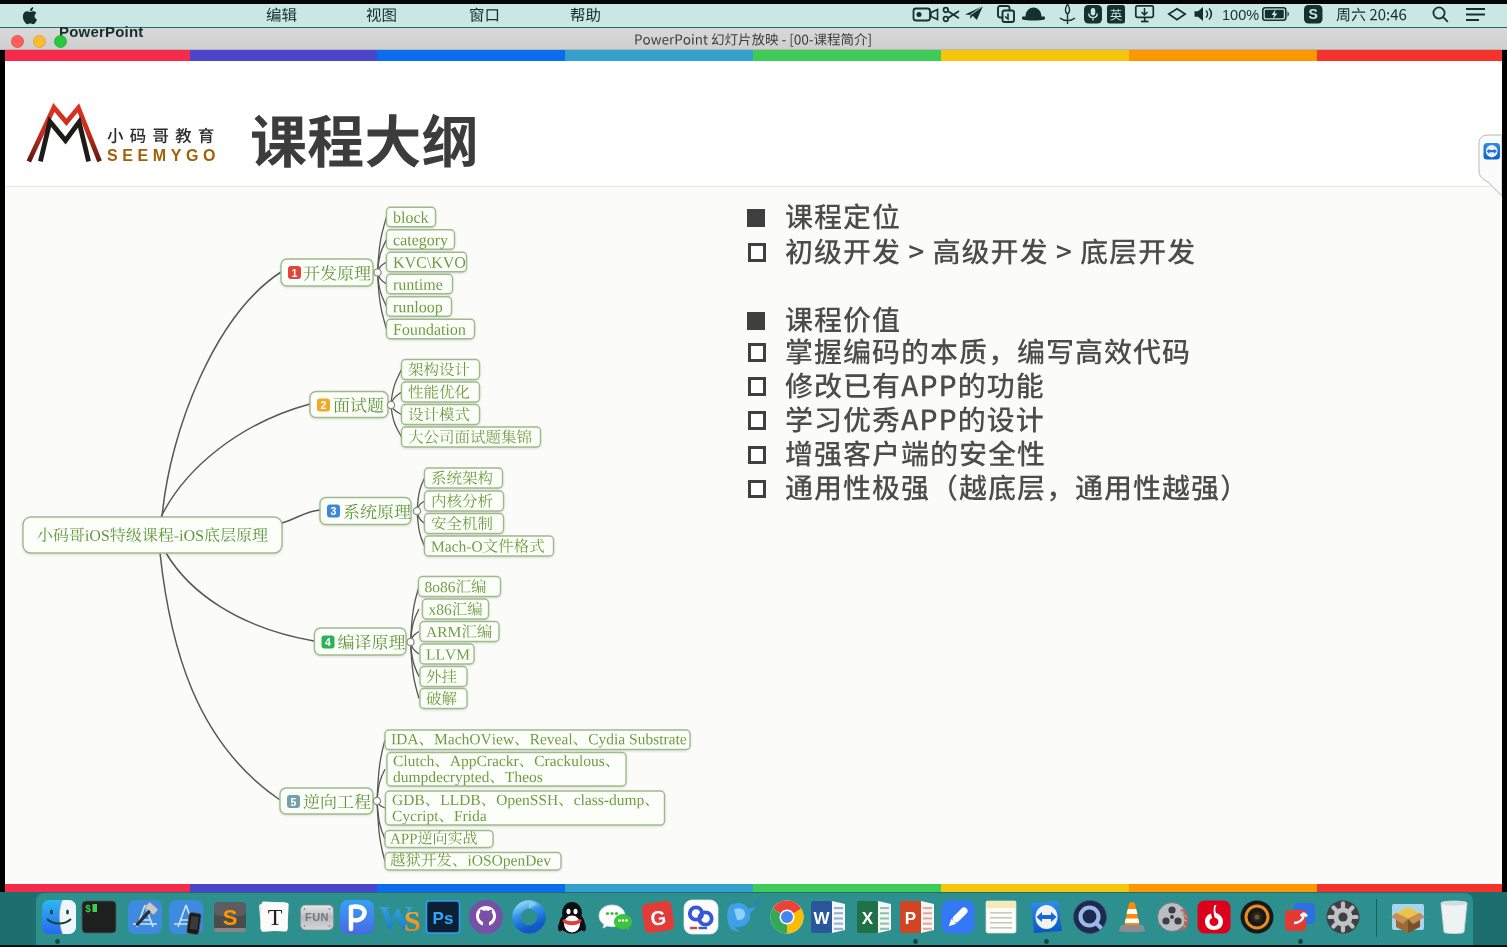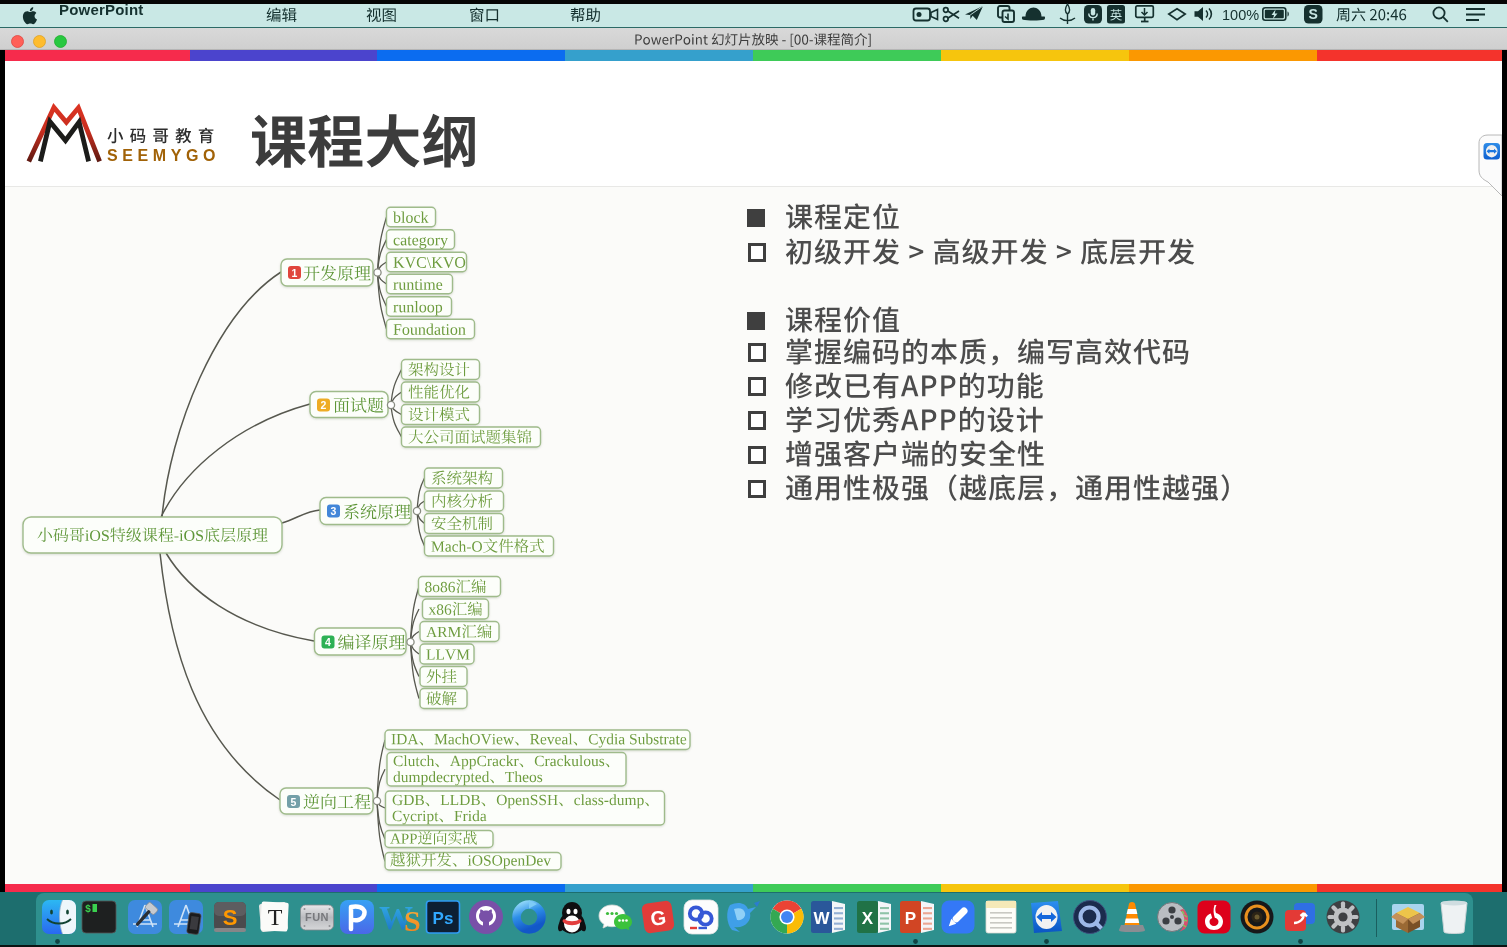--- a/index.html
+++ b/index.html
@@ -26,21 +26,21 @@
 <div style="position:absolute;left:1317px;top:50px;width:185px;height:10.5px;background:#f4332c"></div>
 <div style="position:absolute;left:1317px;top:884px;width:185px;height:8px;background:#f4332c"></div>
 <div style="position:absolute;left:0px;top:892px;width:1507px;height:55px;background:#1d6e6e"></div>
 <div style="position:absolute;left:36px;top:893px;width:1437px;height:54px;background:#2e908e;border-radius:8px 8px 0 0"></div>
 <div style="position:absolute;left:0px;top:944.5px;width:1507px;height:2.5px;background:#0b1413"></div>
 <svg style="position:absolute;left:22px;top:6px;overflow:visible" width="16" height="18">
     <g transform="scale(1.08)">
       <path d="M11.6 9.6c0-2 1.6-3 1.7-3.1-.9-1.4-2.4-1.6-2.9-1.6-1.2-.1-2.4.7-3 .7-.6 0-1.6-.7-2.6-.7-1.3 0-2.6.8-3.3 2-1.4 2.4-.4 6 1 8 .7 1 1.5 2.1 2.6 2 1 0 1.4-.6 2.6-.6 1.2 0 1.6.6 2.6.6 1.1 0 1.8-1 2.5-2 .8-1.1 1.1-2.2 1.1-2.3-.1 0-2.2-.9-2.3-3zM9.6 3.7c.5-.7.9-1.6.8-2.5-.8 0-1.7.5-2.3 1.2-.5.6-.9 1.5-.8 2.4.9.1 1.8-.4 2.3-1.1z" fill="#15312f"></path>
     </g>
   </svg>
-<div class="ab" style="left:59px;top:1px;font:bold 15px 'Liberation Sans';color:#15312f;letter-spacing:.2px">PowerPoint</div>
+<div class="ab" style="left:59px;top:23px;font:bold 15px 'Liberation Sans';color:#15312f;letter-spacing:.2px">PowerPoint</div>
 <svg style="position:absolute;left:266px;top:4px;overflow:visible" width="31" height="21">
     <g transform="translate(0,16.7)">
       <path d="M0.6 -0.8 0.9 0.2C2.2 -0.3 3.8 -0.9 5.4 -1.6L5.1 -2.5C3.5 -1.9 1.8 -1.2 0.6 -0.8ZM0.9 -6.6C1.2 -6.7 1.5 -6.7 3.2 -7C2.6 -6 2 -5.2 1.8 -4.9C1.3 -4.3 1 -3.9 0.7 -3.8C0.8 -3.6 1 -3 1.1 -2.8C1.3 -3 1.8 -3.2 5.3 -4C5.2 -4.2 5.2 -4.6 5.2 -4.9L2.6 -4.4C3.7 -5.8 4.8 -7.5 5.6 -9.3L4.7 -9.8C4.4 -9.2 4.1 -8.6 3.8 -8L2.1 -7.8C2.9 -9.2 3.8 -10.9 4.4 -12.6L3.3 -13C2.8 -11.1 1.7 -9.1 1.4 -8.6C1.1 -8.1 0.9 -7.7 0.6 -7.6C0.7 -7.3 0.9 -6.8 0.9 -6.6ZM9.7 -5.4V-3.1H8.4V-5.4ZM10.5 -5.4H11.6V-3.1H10.5ZM7.5 -6.4V1.1H8.4V-2.2H9.7V0.7H10.5V-2.2H11.6V0.7H12.4V-2.2H13.5V0.1C13.5 0.2 13.5 0.2 13.3 0.3C13.2 0.3 13 0.3 12.6 0.2C12.7 0.5 12.8 0.9 12.9 1.1C13.4 1.1 13.8 1.1 14.1 1C14.4 0.8 14.4 0.5 14.4 0.1V-6.4L13.5 -6.4ZM12.4 -5.4H13.5V-3.1H12.4ZM9.4 -12.8C9.6 -12.4 9.9 -11.8 10 -11.3H6.4V-8C6.4 -5.6 6.3 -2.2 4.9 0.3C5.1 0.4 5.6 0.8 5.8 1C7.2 -1.5 7.5 -5.2 7.5 -7.7H14.3V-11.3H11.3C11.1 -11.9 10.8 -12.6 10.5 -13.1ZM7.5 -10.4H13.2V-8.7H7.5Z M24 -11.6H28.2V-10.1H24ZM23 -12.5V-9.2H29.3V-12.5ZM16.8 -5.1C16.9 -5.3 17.3 -5.4 17.9 -5.4H19.3V-3.1L16.1 -2.6L16.4 -1.5L19.3 -2V1.2H20.4V-2.3L22.1 -2.6L22.1 -3.6L20.4 -3.3V-5.4H21.8V-6.4H20.4V-8.8H19.3V-6.4H17.8C18.2 -7.5 18.7 -8.8 19 -10.1H21.9V-11.2H19.3C19.5 -11.7 19.6 -12.3 19.7 -12.8L18.5 -13C18.5 -12.4 18.3 -11.8 18.2 -11.2H16.2V-10.1H17.9C17.6 -8.8 17.3 -7.8 17.1 -7.4C16.9 -6.7 16.7 -6.2 16.4 -6.2C16.5 -5.9 16.7 -5.4 16.8 -5.1ZM28.1 -7.3V-6H24.2V-7.3ZM21.7 -1.2 21.9 -0.1 28.1 -0.6V1.2H29.2V-0.7L30.4 -0.8L30.4 -1.8L29.2 -1.7V-7.3H30.3V-8.3H22.1V-7.3H23.1V-1.3ZM28.1 -5.1V-3.8H24.2V-5.1ZM28.1 -2.9V-1.6L24.2 -1.3V-2.9Z" fill="#15312f"></path>
     </g>
   </svg>
 <svg style="position:absolute;left:366px;top:4px;overflow:visible" width="31" height="21">
     <g transform="translate(0,16.7)">
       <path d="M7 -12.3V-4H8.1V-11.2H12.9V-4H14.1V-12.3ZM2.4 -12.5C2.9 -11.9 3.5 -11 3.8 -10.4L4.8 -11.1C4.5 -11.6 3.9 -12.4 3.3 -13ZM9.9 -10.1V-7C9.9 -4.6 9.4 -1.6 5.5 0.4C5.7 0.6 6.1 1 6.2 1.3C8.6 0 9.8 -1.6 10.4 -3.3V-0.3C10.4 0.7 10.8 1 11.9 1H13.3C14.6 1 14.8 0.4 15 -2.1C14.7 -2.1 14.3 -2.3 14 -2.5C13.9 -0.3 13.8 0.1 13.3 0.1H12C11.6 0.1 11.5 0 11.5 -0.4V-4.3H10.7C10.9 -5.2 11 -6.2 11 -7V-10.1ZM1 -10.4V-9.3H4.7C3.8 -7.3 2.2 -5.4 0.6 -4.3C0.8 -4.1 1.1 -3.5 1.1 -3.2C1.8 -3.6 2.4 -4.2 2.9 -4.8V1.2H4V-5.5C4.6 -4.8 5.3 -3.9 5.6 -3.4L6.3 -4.3C6 -4.7 4.9 -5.9 4.3 -6.5C5.1 -7.6 5.7 -8.8 6.2 -10L5.5 -10.4L5.3 -10.4Z M21.3 -4.3C22.6 -4.1 24.1 -3.5 25 -3.1L25.5 -3.9C24.6 -4.3 23 -4.8 21.8 -5ZM19.8 -2.4C21.9 -2.1 24.6 -1.5 26.1 -0.9L26.6 -1.8C25.1 -2.3 22.4 -2.9 20.3 -3.1ZM16.8 -12.3V1.2H17.9V0.6H28.6V1.2H29.7V-12.3ZM17.9 -0.4V-11.3H28.6V-0.4ZM21.9 -11C21.1 -9.7 19.8 -8.5 18.5 -7.7C18.7 -7.5 19.1 -7.2 19.3 -7C19.8 -7.3 20.2 -7.7 20.7 -8.1C21.2 -7.6 21.8 -7.1 22.4 -6.7C21.1 -6.1 19.6 -5.6 18.2 -5.4C18.4 -5.1 18.6 -4.7 18.8 -4.4C20.3 -4.8 21.9 -5.3 23.4 -6.1C24.7 -5.4 26.1 -4.9 27.6 -4.6C27.7 -4.9 28 -5.3 28.3 -5.5C26.9 -5.7 25.5 -6.1 24.3 -6.7C25.5 -7.5 26.5 -8.3 27.1 -9.4L26.4 -9.8L26.3 -9.7H22.3C22.5 -10 22.7 -10.3 22.9 -10.6ZM21.4 -8.7 21.5 -8.8H25.5C24.9 -8.2 24.2 -7.7 23.3 -7.2C22.6 -7.7 21.9 -8.2 21.4 -8.7Z" fill="#15312f"></path>
     </g>
   </svg>

